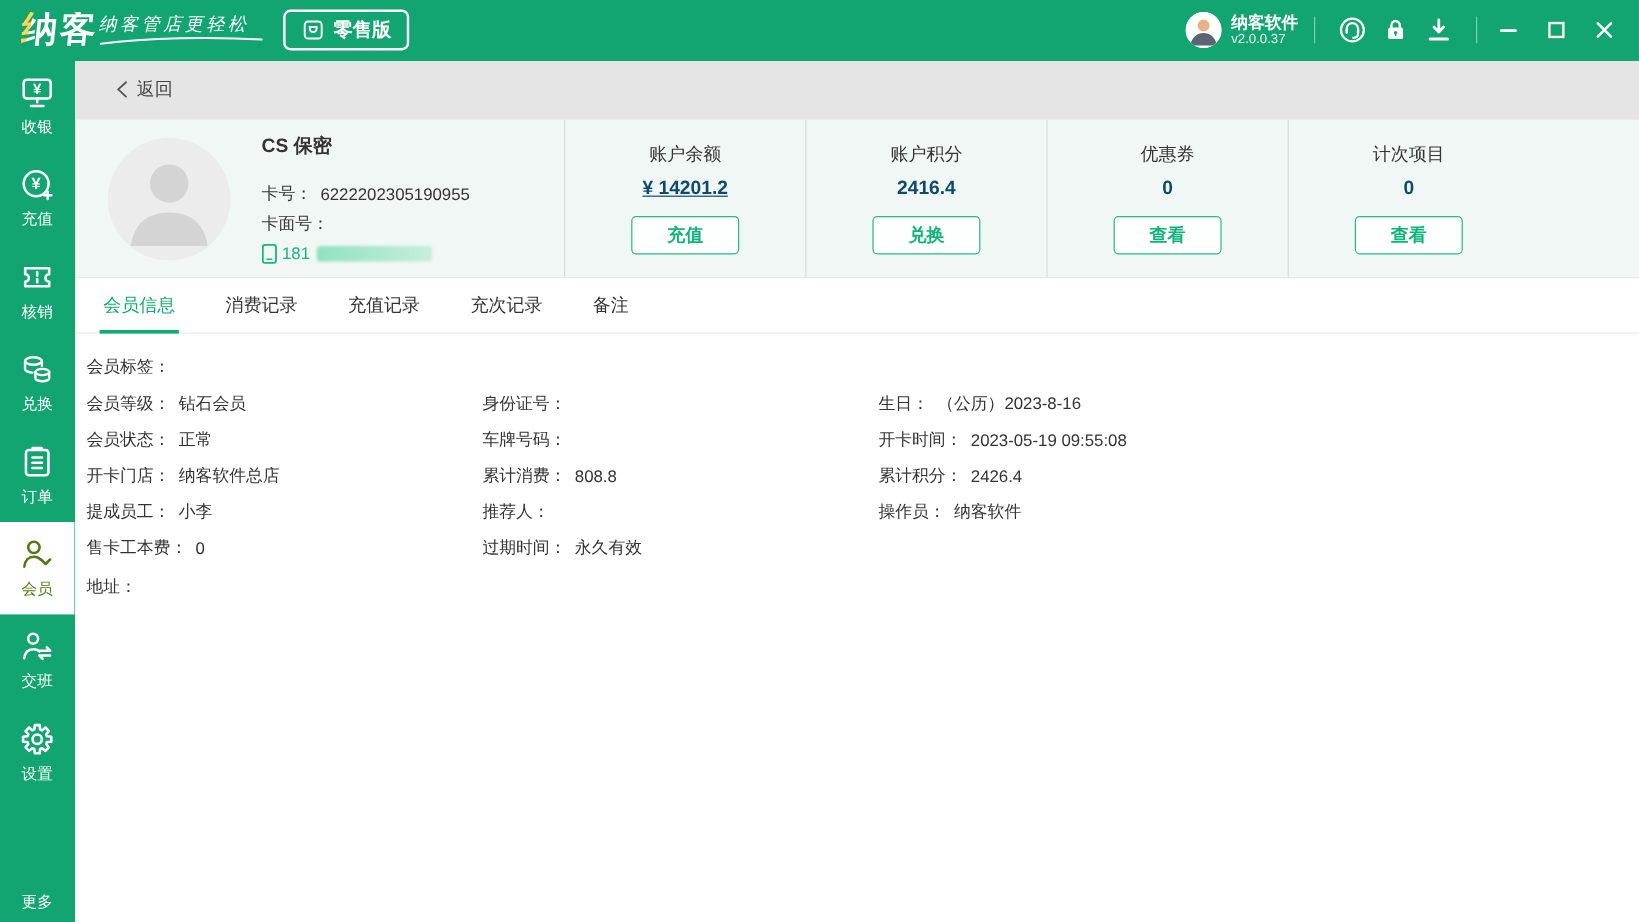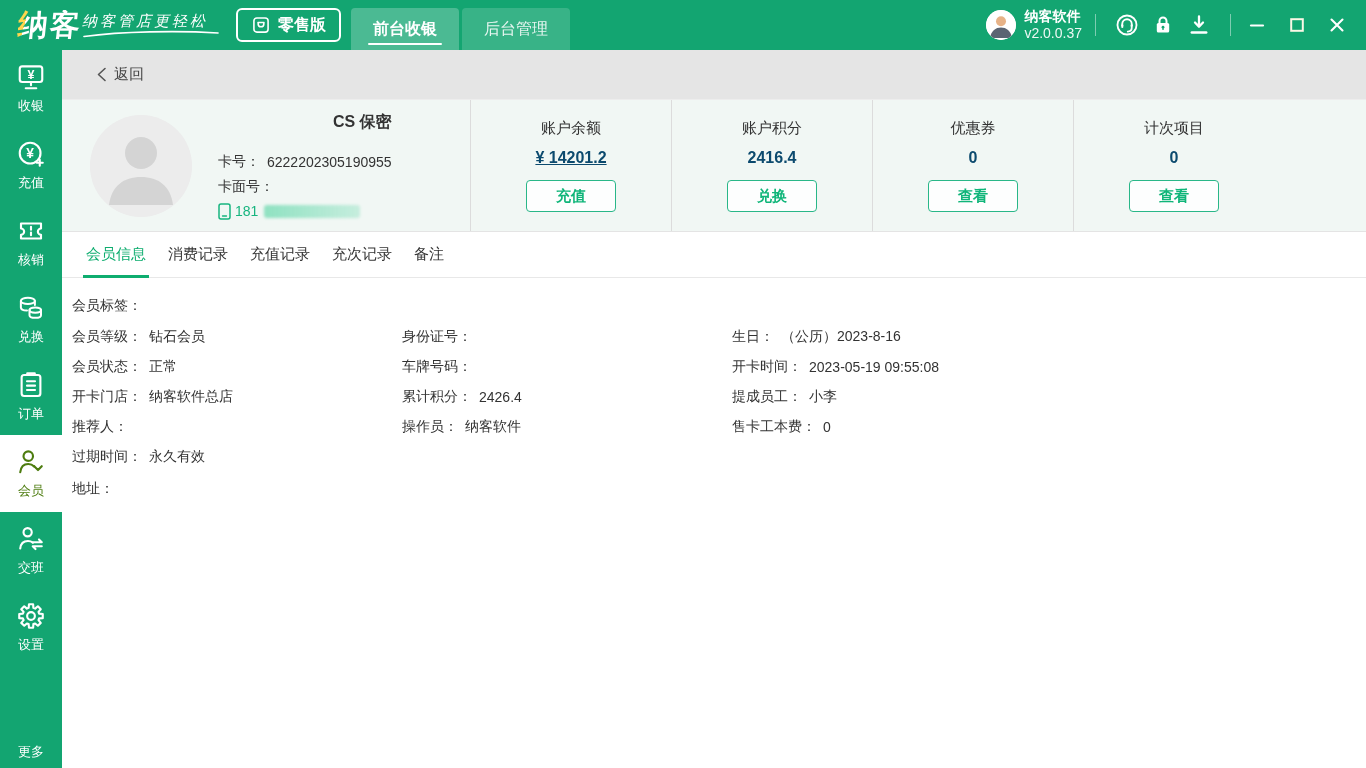--- a/index.html
+++ b/index.html
@@ -18,53 +18,53 @@
   .edition{margin-left:16px;height:34px;border:2px solid #fff;border-radius:6px;background:transparent;color:#fff;
            font-size:16px;font-weight:bold;display:flex;align-items:center;gap:7px;padding:0 13px;cursor:pointer;}
   .nav-tabs{display:flex;align-self:flex-end;height:42px;margin-left:10px;}
   .nav-tab{padding:0 22px;display:flex;align-items:center;background:rgba(255,255,255,.16);color:rgba(255,255,255,.88);
            font-size:16px;border-radius:4px 4px 0 0;margin-right:3px;position:relative;cursor:pointer;}
   .nav-tab.active{background:rgba(255,255,255,.24);color:#fff;font-weight:bold;}
   .nav-tab.active::after{content:"";position:absolute;left:17px;right:17px;bottom:5px;height:2px;background:#fff;border-radius:1px;}
   .tb-user{display:flex;align-items:center;gap:8px;margin-left:auto;cursor:pointer;}
   .tb-user .avatar{width:30px;height:30px;border-radius:50%;overflow:hidden;background:#fff;flex:0 0 auto;}
   .tb-user .uname{color:#fff;font-size:14px;font-weight:bold;line-height:1.25;}
-  .tb-user .uver{color:rgba(255,255,255,.92);font-size:14px;line-height:1.2;}
+  .tb-user .uver{color:rgba(255,255,255,.92);font-size:11px;line-height:1.2;}
   .vdiv{width:1px;height:22px;background:rgba(255,255,255,.45);margin:0 13px;}
   .tb-btn{width:36px;height:36px;display:flex;align-items:center;justify-content:center;color:#fff;cursor:pointer;background:none;border:none;padding:0;}
   .win-controls{display:flex;align-items:center;gap:14px;margin-right:16px;}
   .win-btn{width:26px;height:26px;display:flex;align-items:center;justify-content:center;color:#fff;cursor:pointer;background:none;border:none;padding:0;}
   
   .sidebar{position:fixed;top:50px;left:0;bottom:0;width:62px;background:#13a571;display:flex;flex-direction:column;align-items:center;z-index:20;}
   .side-item{width:62px;height:77px;display:flex;flex-direction:column;align-items:center;justify-content:center;gap:5px;
              color:#fff;font-size:13px;cursor:pointer;}
   .side-item.active{background:#fff;color:#4d7c0f;}
   .side-more{margin-top:auto;margin-bottom:10px;height:56px;gap:44px;}
   
   .main{margin-left:62px;margin-top:50px;}
   .backbar{height:50px;background:#e5e5e5;border-bottom:1px solid #ededed;display:flex;align-items:center;padding-left:34px;}
   .back-btn{display:flex;align-items:center;gap:7px;font-size:15px;color:#444;background:none;border:none;cursor:pointer;padding:0;}
   
   .summary{height:132px;background:#f1f7f4;border-bottom:1px solid #e4e4e4;display:flex;align-items:stretch;}
   .member{width:408px;display:flex;align-items:center;gap:26px;padding-left:28px;}
   .m-avatar{width:102px;height:102px;border-radius:50%;overflow:hidden;background:#ececec;flex:0 0 auto;}
-  .m-name{font-size:16px;font-weight:bold;color:#333;margin-bottom:20px;text-align:right;}
+  .m-name{font-size:16px;font-weight:bold;color:#333;margin-bottom:20px;}
   .m-row{font-size:14px;color:#666;margin-bottom:7px;display:flex;align-items:center;}
   .m-row:last-child{margin-bottom:0;}
   .m-phone{color:#17b57f;gap:4px;}
   .redacted{display:inline-block;width:96px;height:13px;margin-left:2px;border-radius:3px;
             background:linear-gradient(90deg,rgba(46,204,143,.5),rgba(46,204,143,.22));filter:blur(1.5px);}
   .sum-col{width:201px;border-left:1px solid #dcdcdc;display:flex;flex-direction:column;align-items:center;justify-content:center;}
   .sum-title{font-size:15px;color:#333;}
   .sum-value{font-size:16px;font-weight:bold;color:#0c4a6e;margin:11px 0 13px;}
   .sum-value.u{text-decoration:underline;}
   .sum-btn{width:90px;height:32px;border:1px solid #29b788;color:#0fb579;border-radius:4px;background:#fdfefe;
            font-size:15px;font-weight:bold;cursor:pointer;}
   
-  .tabbar{height:46px;background:#fff;border-bottom:1px solid #e8e8e8;display:flex;gap:22px;padding-left:24px;align-items:stretch;}
+  .tabbar{height:46px;background:#fff;border-bottom:1px solid #e8e8e8;display:flex;gap:42px;padding-left:24px;align-items:stretch;}
   .tab{font-size:15px;color:#333;display:flex;align-items:center;position:relative;cursor:pointer;}
   .tab.active{color:#0ead6f;}
   .tab.active::after{content:"";position:absolute;bottom:-1px;left:-3px;right:-3px;height:3px;background:#0ead6f;}
   
   .details{padding:11px 10px 0;font-size:14px;color:#333;}
   .d-row{height:33px;display:flex;align-items:center;}
   .d-grid{display:grid;grid-template-columns:330px 330px 1fr;}
   .d-cell{height:30px;display:flex;align-items:center;}
   .lbl{color:#333;}
   .val{margin-left:7px;color:#333;}
@@ -81,28 +81,20 @@
       <path d="M2 6.5C40 1.5 95 0.5 136 3" stroke="#fff" stroke-width="1.7" fill="none" stroke-linecap="round"></path>
     </svg>
   </div>
   <button class="edition">
     <svg width="20" height="20" viewBox="0 0 24 24" fill="none" stroke="#fff" stroke-width="1.9" stroke-linecap="round" stroke-linejoin="round">
       <rect x="3.5" y="3.5" width="17" height="17" rx="3.5"></rect>
       <path d="M8.4 9h7.2M8.6 9v1.7a3.4 3.4 0 006.8 0V9"></path>
     </svg>
     <span>零售版</span>
   </button>
-  <nav class="nav-tabs">
-    <div class="nav-tab active">
-      <span>前台收银</span>
-    </div>
-    <div class="nav-tab">
-      <span>后台管理</span>
-    </div>
-  </nav>
 
   <div class="tb-user">
     <span class="avatar">
       <svg width="30" height="30" viewBox="0 0 30 30">
         <circle cx="15" cy="15" r="15" fill="#ffffff"></circle>
         <circle cx="15" cy="11.3" r="5" fill="#e7b287"></circle>
         <path d="M3.8 28c1.6-7.2 5.8-10.4 11.2-10.4s9.6 3.2 11.2 10.4z" fill="#5b6472"></path>
       </svg>
     </span>
     <span>
@@ -343,20 +335,24 @@
       <div class="d-cell">
         <span class="lbl">开卡时间：</span>
         <span class="val">2023-05-19 09:55:08</span>
       </div>
 
       <div class="d-cell">
         <span class="lbl">开卡门店：</span>
         <span class="val">纳客软件总店</span>
       </div>
       <div class="d-cell">
+        <span class="lbl">累计消费：</span>
+        <span class="val">808.8</span>
+      </div>
+      <div class="d-cell">
         <span class="lbl">累计积分：</span>
         <span class="val">2426.4</span>
       </div>
 
       <div class="d-cell">
         <span class="lbl">提成员工：</span>
         <span class="val">小李</span>
       </div>
       <div class="d-cell">
         <span class="lbl">推荐人：</span>

